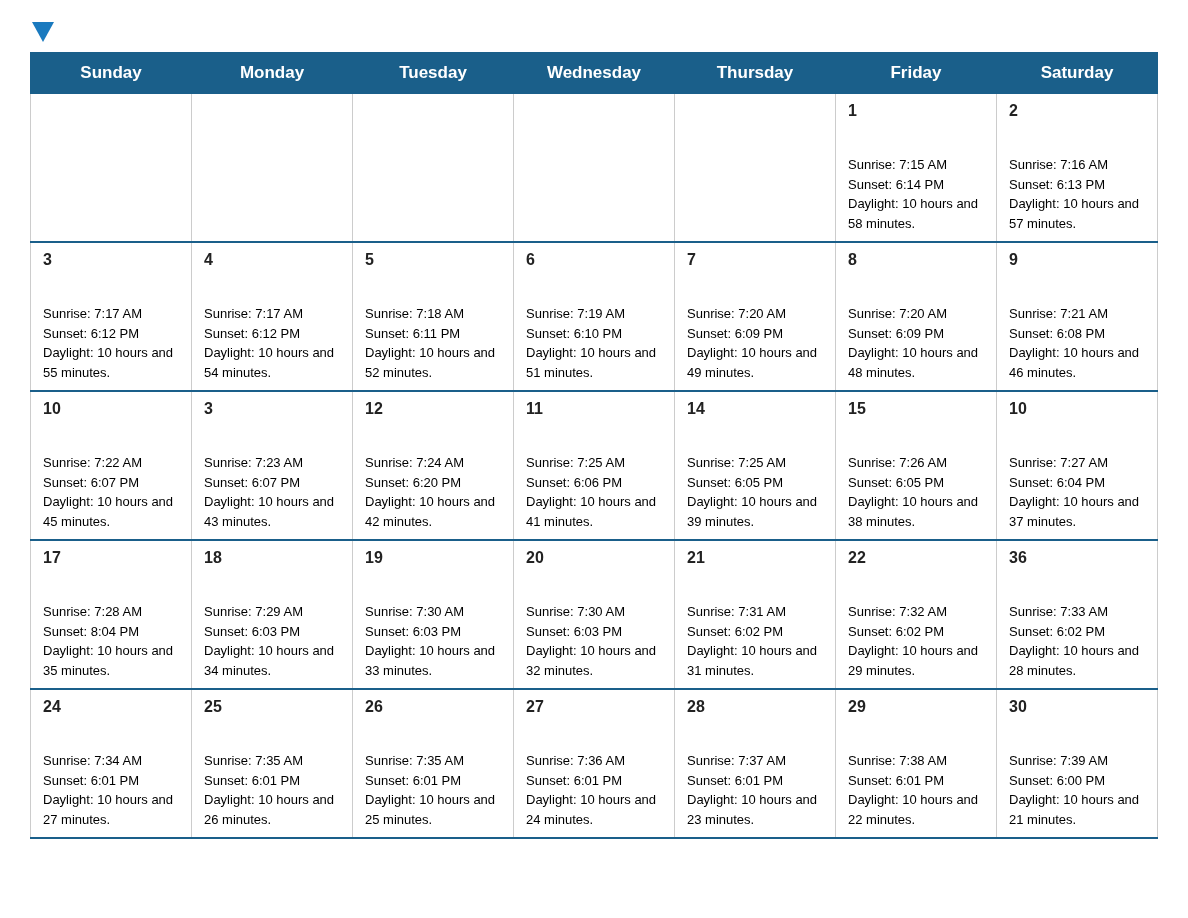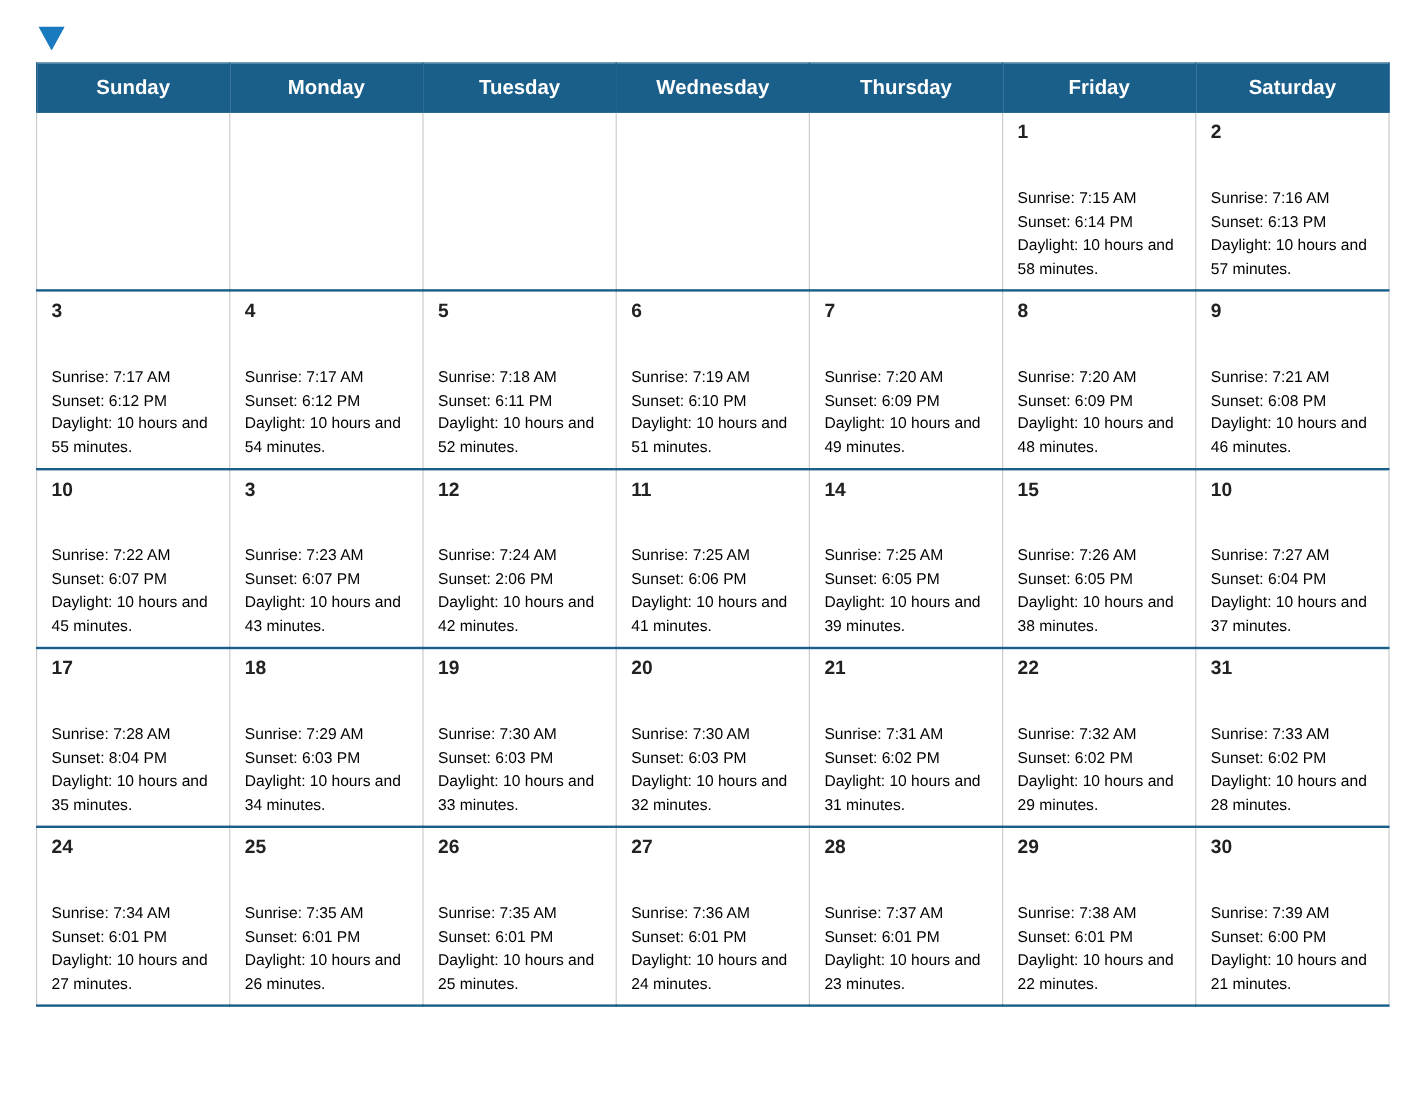--- a/index.html
+++ b/index.html
@@ -195,21 +195,21 @@
         </td>
         <td>
           <span class="day-number">3</span>
           <div class="day-info">Sunrise: 7:23 AM
 Sunset: 6:07 PM
 Daylight: 10 hours and 43 minutes.</div>
         </td>
         <td>
           <span class="day-number">12</span>
           <div class="day-info">Sunrise: 7:24 AM
-Sunset: 2:06 PM
+Sunset: 6:20 PM
 Daylight: 10 hours and 42 minutes.</div>
         </td>
         <td>
           <span class="day-number">11</span>
           <div class="day-info">Sunrise: 7:25 AM
 Sunset: 6:06 PM
 Daylight: 10 hours and 41 minutes.</div>
         </td>
         <td>
           <span class="day-number">14</span>
@@ -261,21 +261,21 @@
 Sunset: 6:02 PM
 Daylight: 10 hours and 31 minutes.</div>
         </td>
         <td>
           <span class="day-number">22</span>
           <div class="day-info">Sunrise: 7:32 AM
 Sunset: 6:02 PM
 Daylight: 10 hours and 29 minutes.</div>
         </td>
         <td>
-          <span class="day-number">31</span>
+          <span class="day-number">36</span>
           <div class="day-info">Sunrise: 7:33 AM
 Sunset: 6:02 PM
 Daylight: 10 hours and 28 minutes.</div>
         </td>
       </tr>
       <tr>
         <td>
           <span class="day-number">24</span>
           <div class="day-info">Sunrise: 7:34 AM
 Sunset: 6:01 PM

